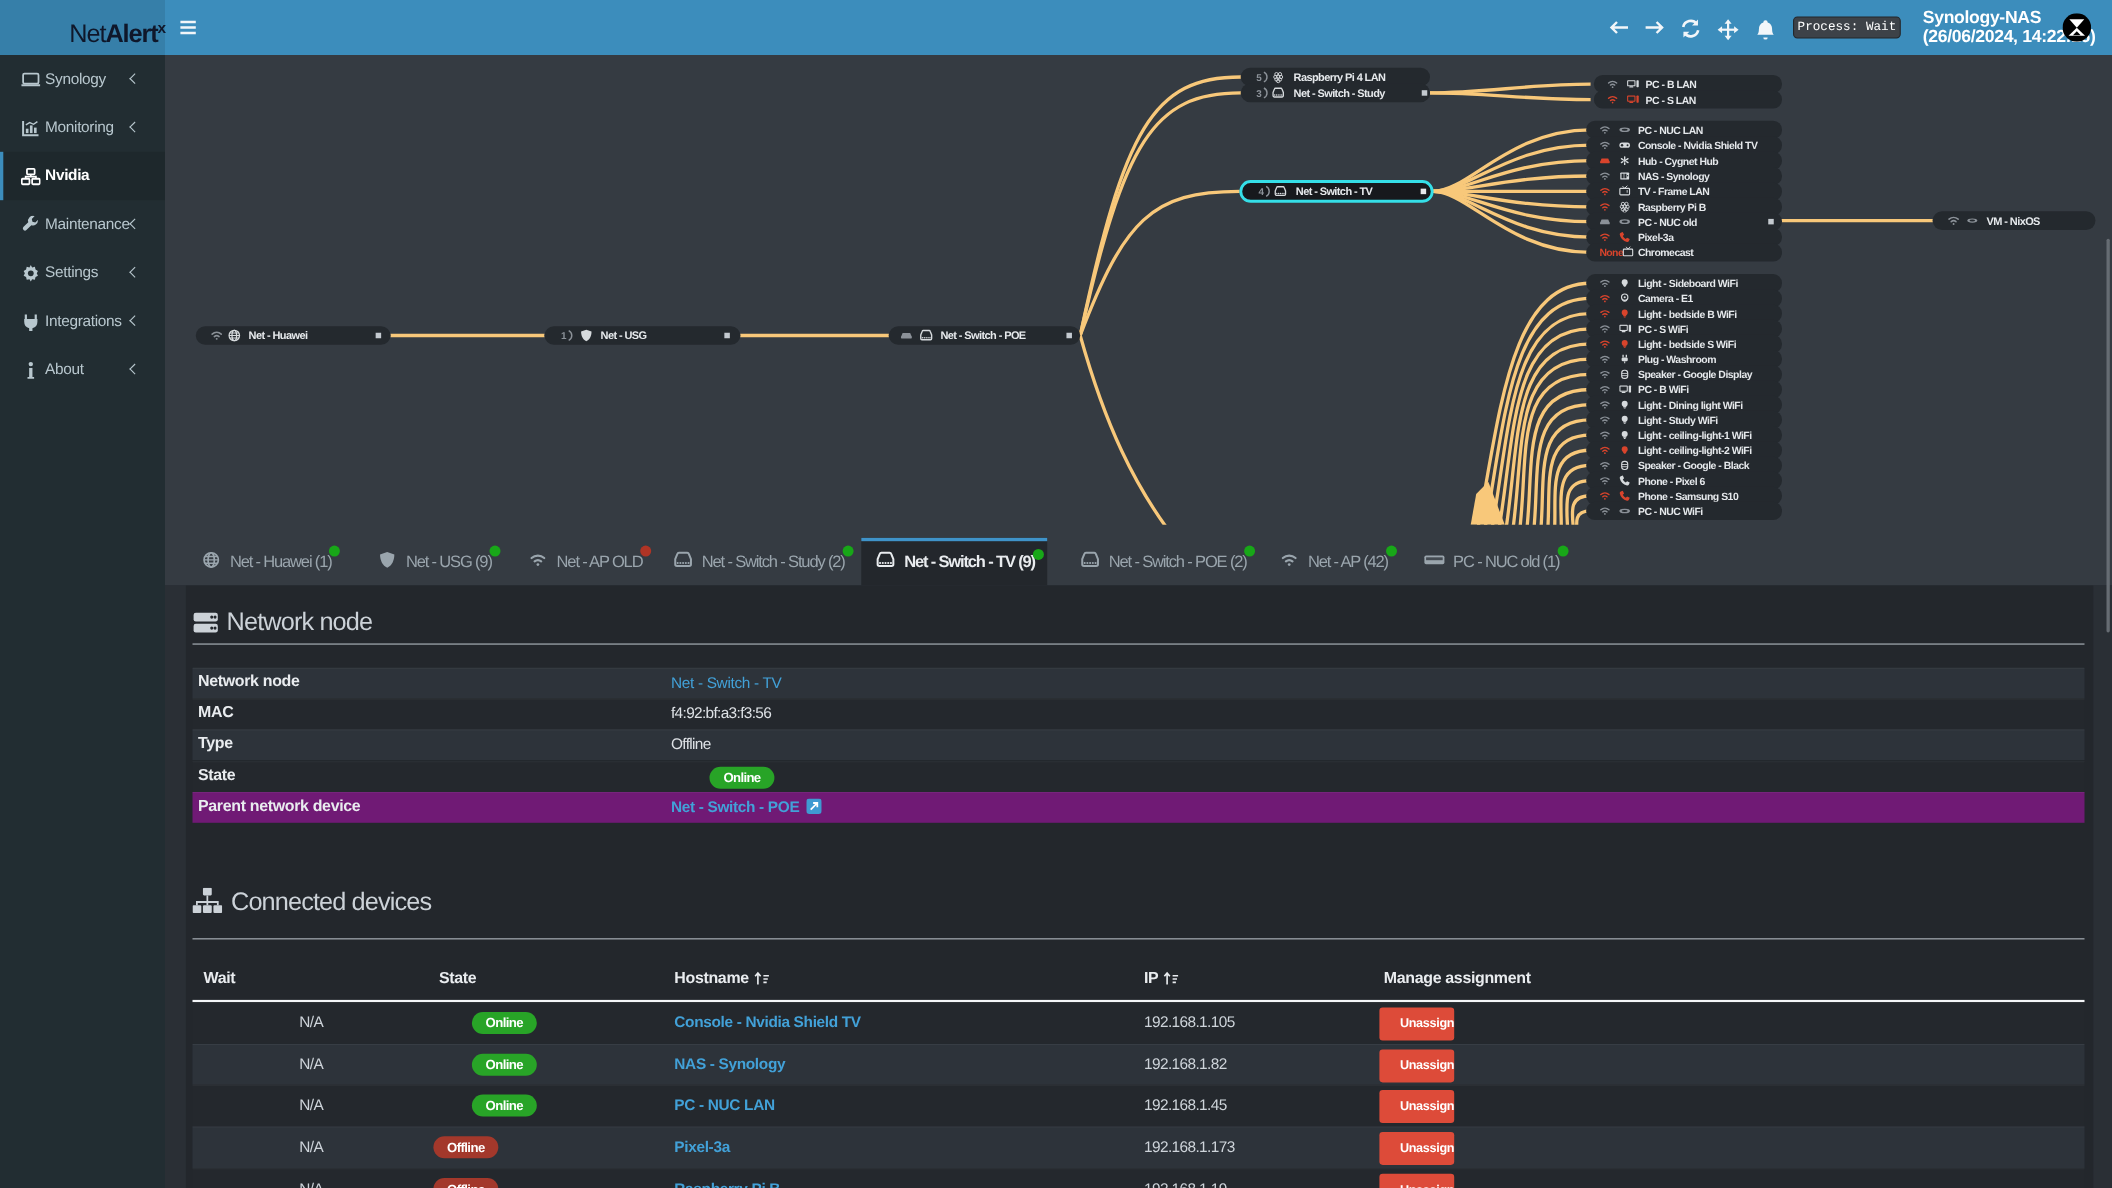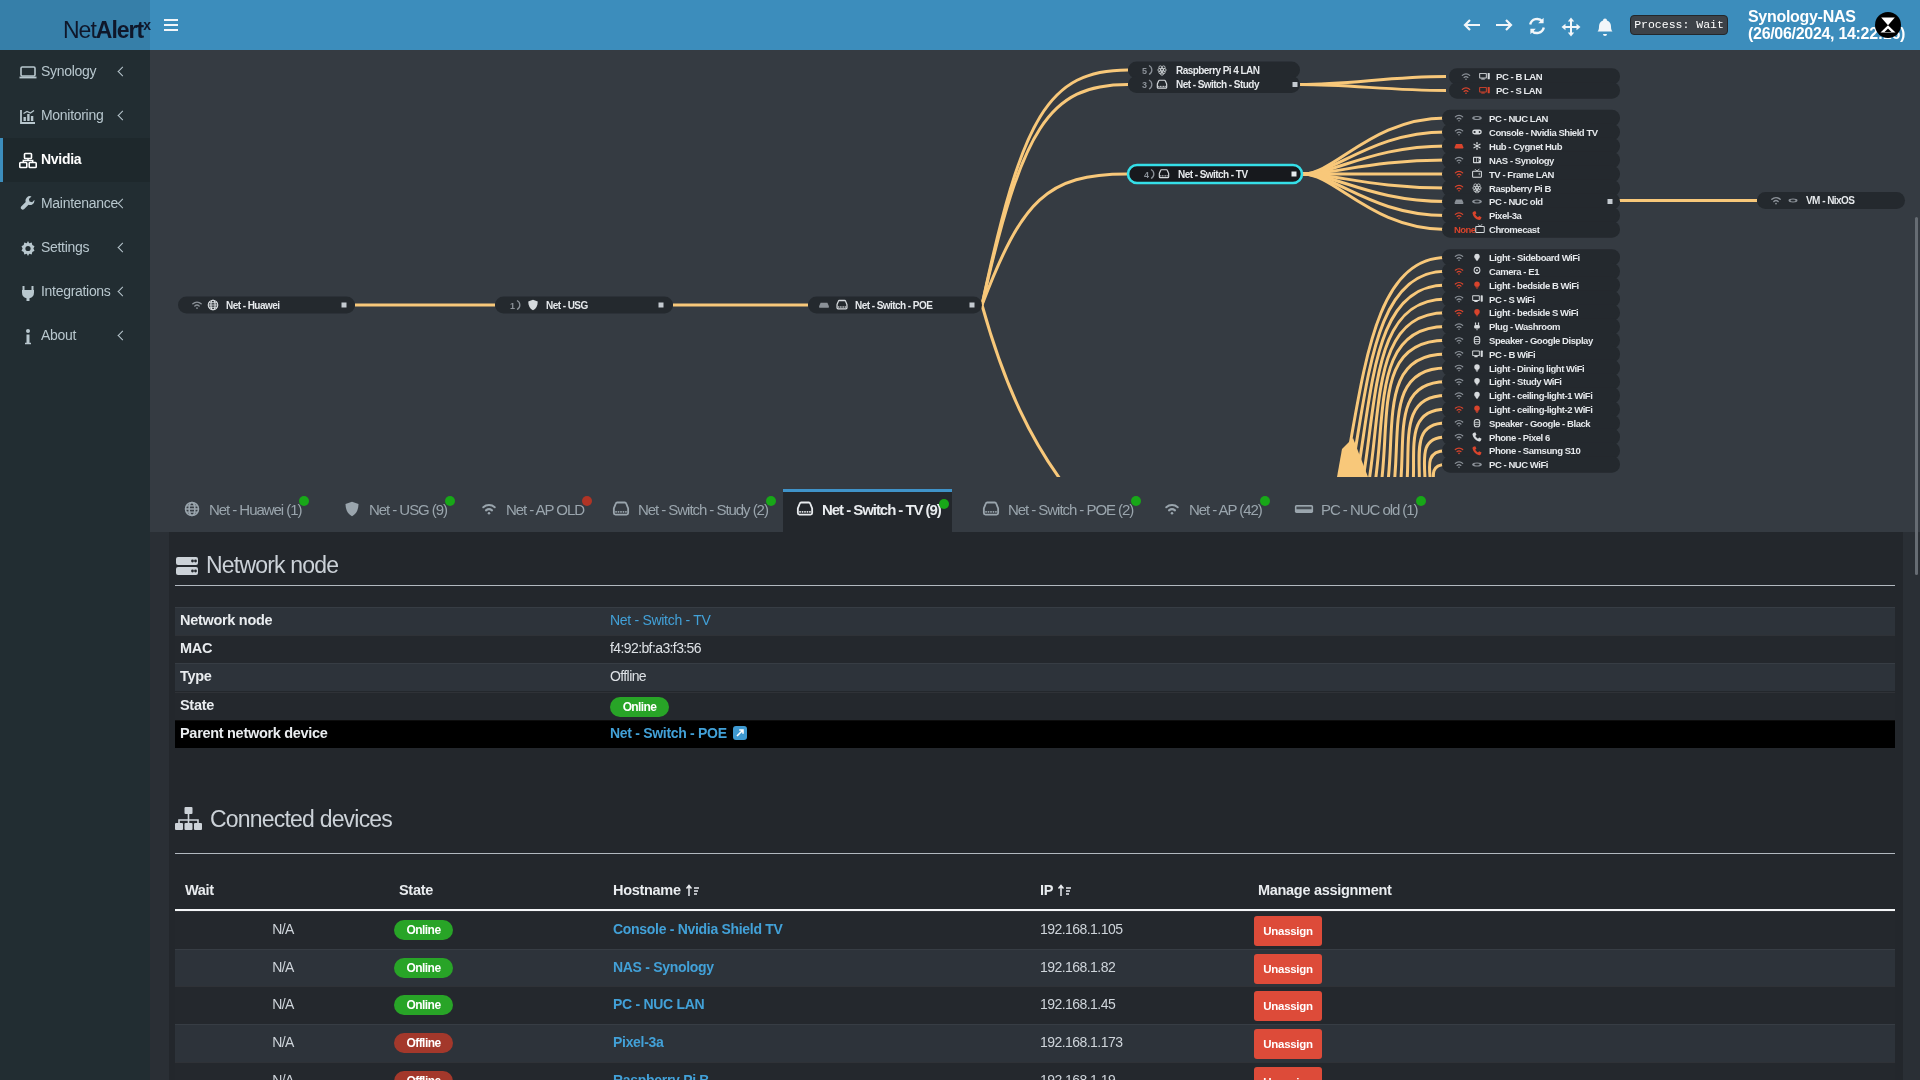--- a/index.html
+++ b/index.html
@@ -38,30 +38,30 @@
 .hr2 { position:absolute; left:175px; width:1720px; height:2px; background:#f4f6f8; }
 .trow { position:absolute; left:175px; width:1720px; border-top:1px solid rgba(255,255,255,0.05); }
 .tlab { position:absolute; left:5px; top:4px; color:#e9ecef; font-weight:bold; font-size:14.5px; letter-spacing:-0.3px;}
 .tval { position:absolute; top:4px; font-size:14px; letter-spacing:-0.6px; }
 .trow .tval { left:435px; }
 .lnk { color:#42a1d8; text-decoration:none; letter-spacing:-0.3px; }
 .lnk.b { font-weight:bold; }
 .val { color:#dee2e6; }
 .badge { display:inline-block; min-width:59px; height:20px; border-radius:10px; color:#fff;
   font-size:12px; font-weight:bold; text-align:center; line-height:20px; padding:0 10px; }
-.badge-g { background:#28a427; }
+.badge-g { background:#28a427;margin-left:35px; }
 .badge-r { background:#a3382b; }
 .thead { position:absolute; left:175px; width:1720px; height:33px; color:#e9ecef;
   font-weight:bold; font-size:14.5px; letter-spacing:-0.3px; }
 .thead span { position:absolute; top:6px; }
 .trow2 { position:absolute; left:175px; width:1720px; height:37.7px; font-size:14px; letter-spacing:-0.55px;
   border-top:1px solid rgba(255,255,255,0.05); }
 .c1 { position:absolute; left:65px; width:86px; text-align:center; top:9px; color:#ced4da; }
 .btn { position:absolute; left:1079px; top:4px; width:68px; height:30px; background:#dd4b39;
-  border-radius:3px; color:#fff; font-size:11.5px; font-weight:bold; text-align:center; line-height:30px; letter-spacing:-0.3px;}
+  border-radius:3px; color:#fff; font-size:11.5px; font-weight:bold; text-align:right; line-height:30px; letter-spacing:-0.3px;}
 </style></head>
 <body>
 <div id="lower"></div>
 <div style="position:absolute;left:1915px;top:217px;width:3px;height:358px;background:#666c73;border-radius:2px;z-index:5"></div>
 <div id="panel"></div>
 <div class="sech" style="left:175px;top:552px">
 <svg width="24" height="24" viewBox="0 0 24 24" style="margin-right:7px;vertical-align:-5px" fill="#ccd2d8">
 <rect x="1" y="3" width="22" height="8" rx="2"></rect>
       <rect x="1" y="13" width="22" height="8" rx="2"></rect>
 <circle cx="17.5" cy="7" r="1.4" fill="#23272c"></circle>
@@ -79,21 +79,21 @@
     <span class="tval" style="left:435px"><span class="val">f4:92:bf:a3:f3:56</span></span>
   </div>
 <div class="trow" style="top:663.2px;height:28.3px;background:#2d333a">
 <span class="tlab">Type</span>
     <span class="tval" style="left:435px"><span class="val">Offline</span></span>
   </div>
 <div class="trow" style="top:691.5px;height:28.3px;background:#24282d">
 <span class="tlab">State</span>
     <span class="tval" style="left:435px"><span class="badge badge-g">Online</span></span>
   </div>
-<div class="trow" style="top:719.8px;height:28.3px;background:#000000">
+<div class="trow" style="top:719.8px;height:28.3px;background:#701a75">
 <span class="tlab">Parent network device</span>
     <span class="tval" style="left:435px"><a class="lnk b">Net - Switch - POE</a><svg width="14" height="14" viewBox="0 0 14 14" style="margin-left:6px;vertical-align:-2px">
         <rect width="14" height="14" rx="3" fill="#3f9ad2"></rect>
         <path d="M4,10 L10,4 M6.2,4 H10 V7.8" stroke="#fff" stroke-width="1.6" fill="none"></path>
       </svg></span>
   </div>
 <div class="sech" style="left:175px;top:806px">
 <svg width="27" height="25" viewBox="0 0 27 25" style="margin-right:8px;vertical-align:-5px" fill="#ccd2d8">
 <rect x="9.5" y="0" width="8" height="7" rx="1"></rect>
       <rect x="0" y="16" width="8" height="7" rx="1"></rect>

